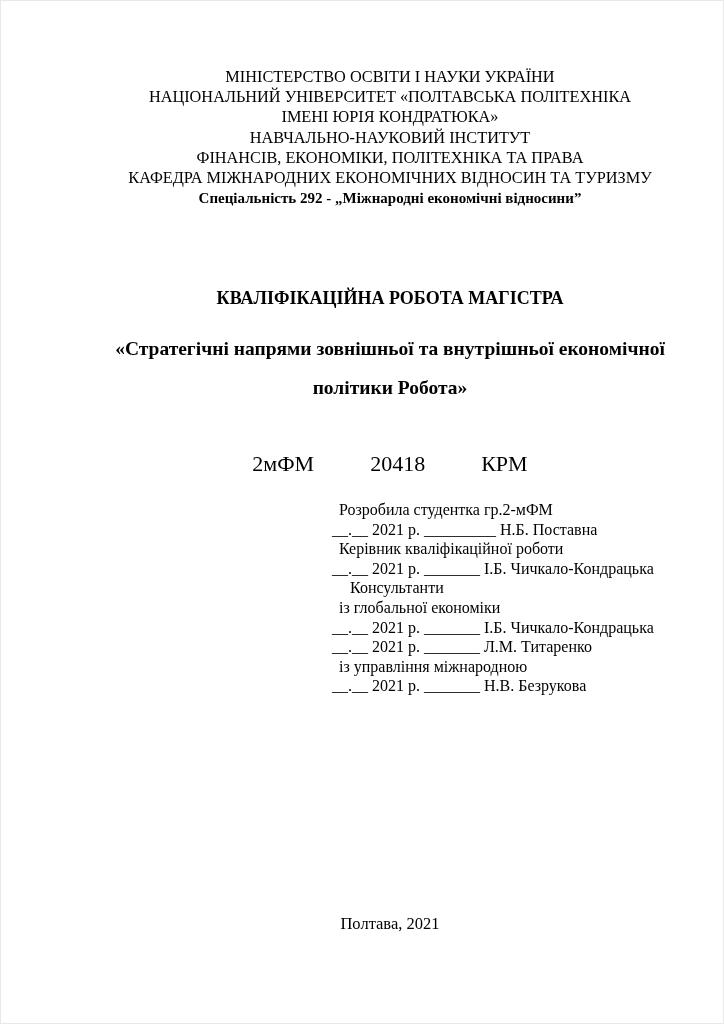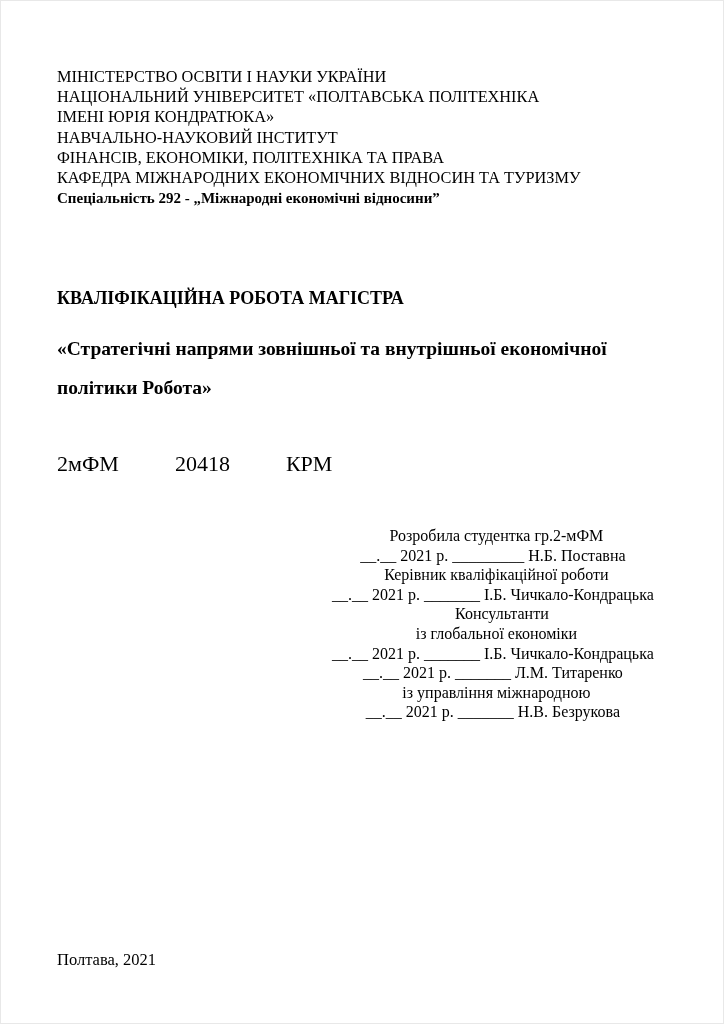--- a/index.html
+++ b/index.html
@@ -16,21 +16,21 @@
     font-family: "Liberation Serif", "DejaVu Serif", serif;
     overflow: hidden;
     box-sizing: border-box;
     border: 1px solid #e8e8e8;
   }
   
   .centered-block {
     position: absolute;
     left: 56px;
     right: 0;
-    text-align: left;
+    text-align: center;
   }
   .header {
     top: 66px;
     font-size: 16.3px;
     line-height: 20.2px;
     font-weight: normal;
   }
   .header .spec {
     font-size: 15px;
     font-weight: bold;
@@ -56,41 +56,40 @@
   .code-row span {
     display: inline-block;
   }
   .code-row .gap {
     display: inline-block;
     width: 56px;
   }
   .signatures {
     position: absolute;
     left: 331px;
-    top: 525px;
+    top: 499px;
     font-size: 16px;
     line-height: 19.6px;
-    text-align: center;
+    text-align: left;
     white-space: nowrap;
   }
   .signatures .ind1 { padding-left: 7px; }
   .signatures .ind2 { padding-left: 18px; }
   .admission {
     position: absolute;
     left: 85px;
     top: 806px;
     font-size: 16.5px;
     line-height: 20.3px;
     text-align: left;
     white-space: nowrap;
   }
   .footer {
     top: 913px;
     font-size: 16.5px;
-    margin-top: 36px;
   }
 </style>
 </head>
 <body>
 
 <div class="page">
 
   <div class="centered-block header">
     <div>МІНІСТЕРСТВО ОСВІТИ І НАУКИ УКРАЇНИ</div>
     <div>НАЦІОНАЛЬНИЙ УНІВЕРСИТЕТ «ПОЛТАВСЬКА ПОЛІТЕХНІКА</div>

